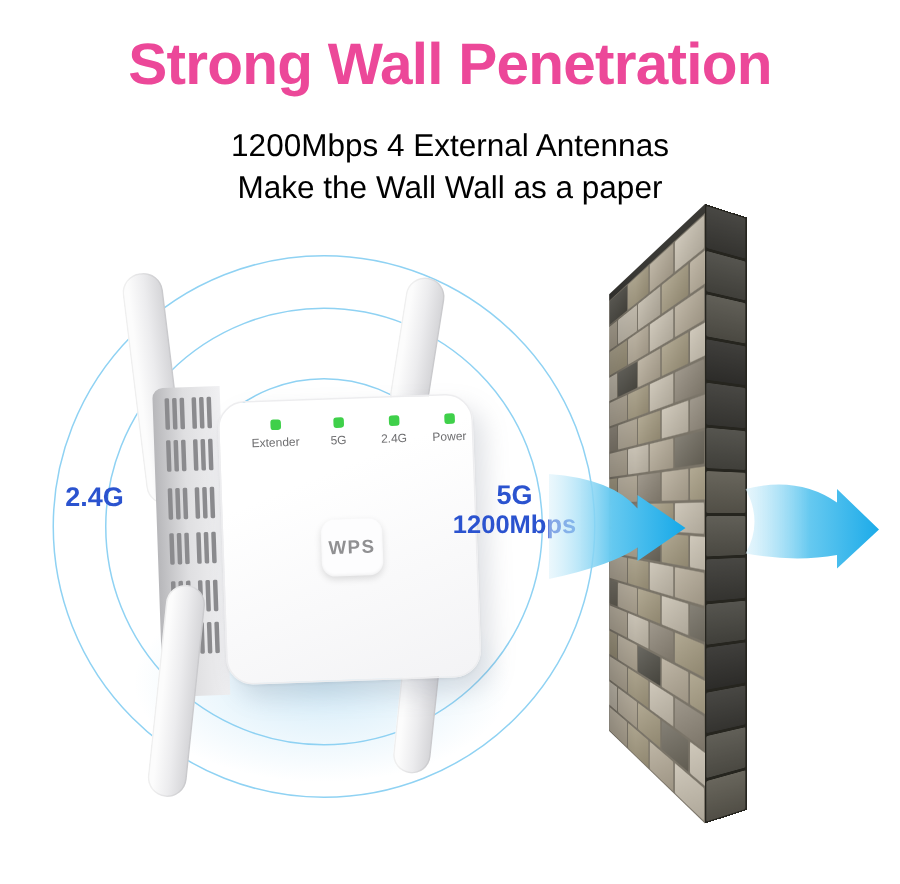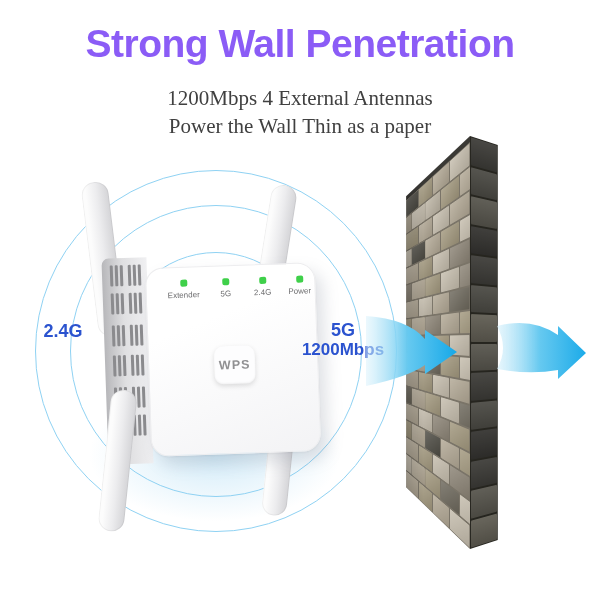--- a/index.html
+++ b/index.html
@@ -58,24 +58,24 @@
   .stile{position:absolute;left:1px;width:30px;border-radius:1px;
          background-image:linear-gradient(180deg,rgba(255,255,255,0.06),rgba(0,0,0,0.15));}
   
   .arrows{position:absolute;left:0;top:0;z-index:7;pointer-events:none;}
 </style>
 </head>
 <body>
 
 <div class="canvas">
 
-  <h1 class="title" style="color: #8b5cf6;">Strong Wall Penetration</h1>
-  <div class="subtitle" style="color: #404040; font-family: Liberation Serif, serif;">
+  <h1 class="title" style="color: #ec4899;">Strong Wall Penetration</h1>
+  <div class="subtitle" style="color: #000000;">
     <div>1200Mbps 4 External Antennas</div>
-    <div>Power the Wall Thin as a paper</div>
+    <div>Make the Wall Wall as a paper</div>
   </div>
 
   <div class="rings" id="rings">
       <div class="ring" style="left: 117px; top: 252px; width: 196px; height: 196px; border-color: rgb(143, 210, 243);"></div>
       <div class="ring" style="left: 70px; top: 205px; width: 290px; height: 290px; border-color: rgb(143, 210, 243);"></div>
       <div class="ring" style="left: 35px; top: 170px; width: 360px; height: 360px; border-color: rgb(143, 210, 243);"></div>
     </div>
   <div class="glow"></div>
 
   <div class="antenna ant-tl"></div>

